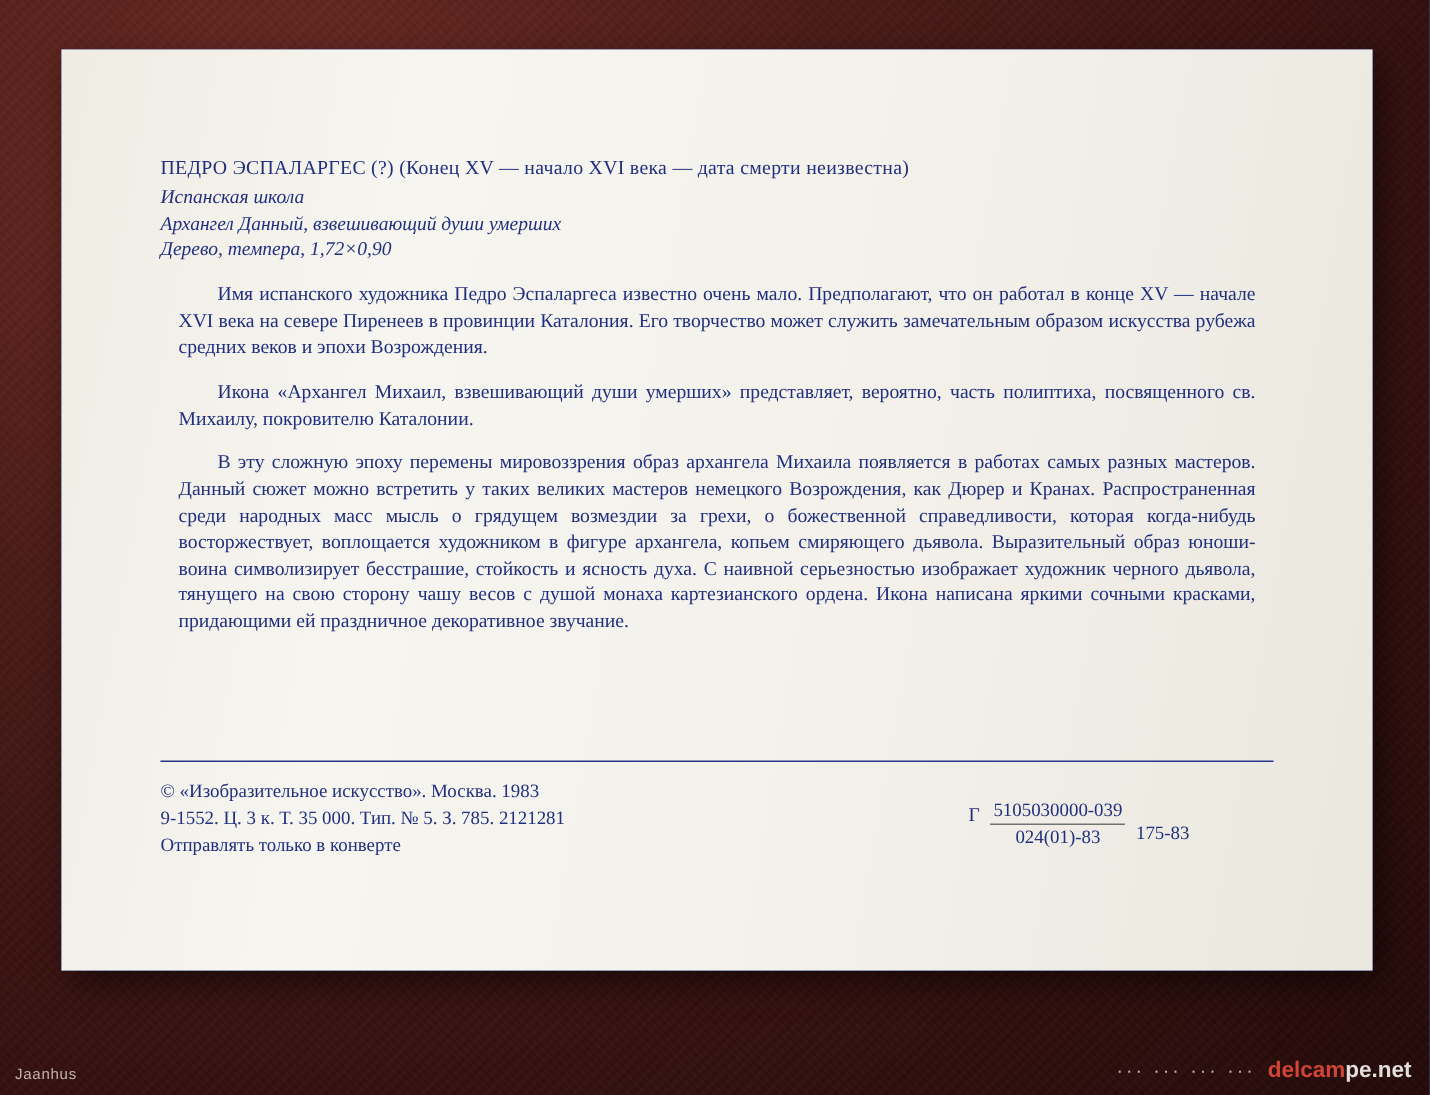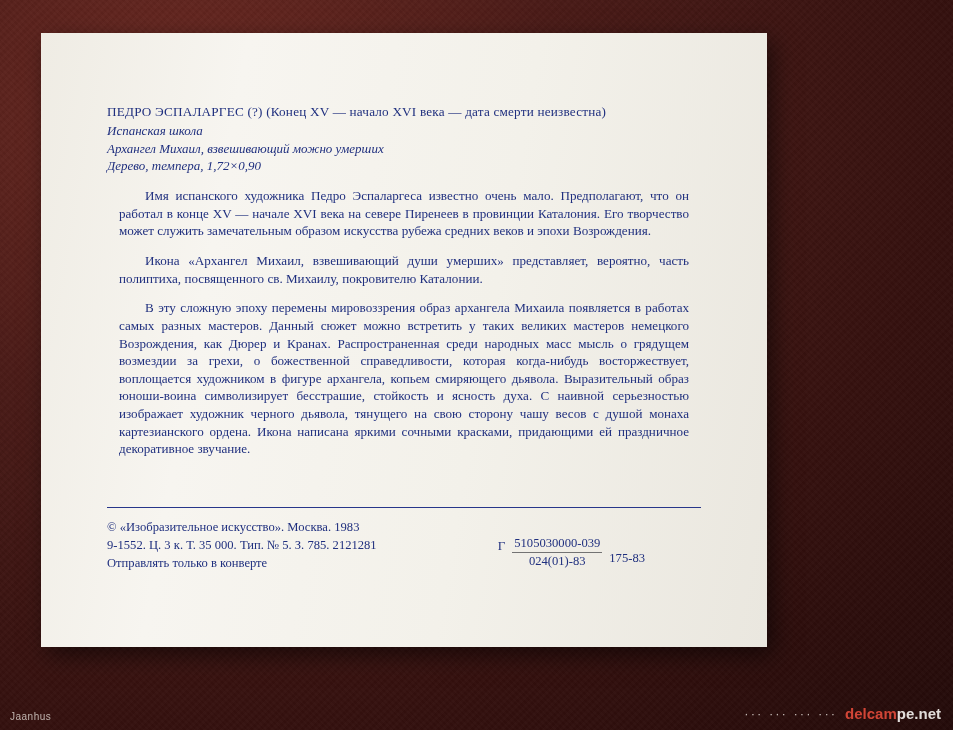--- a/index.html
+++ b/index.html
@@ -29,21 +29,21 @@
     background-image:
       repeating-linear-gradient(45deg, rgba(255,255,255,0.012) 0 2px, rgba(0,0,0,0.02) 2px 4px),
       repeating-linear-gradient(-45deg, rgba(255,255,255,0.01) 0 3px, rgba(0,0,0,0.018) 3px 6px);
     opacity: 0.9;
   }
 
   .card {
     position: absolute;
     left: 41px;
     top: 33px;
-    width: 726px;
+    width: 874px;
     height: 614px;
     background: #3b82f6;
     box-shadow: 6px 8px 22px rgba(0,0,0,0.55);
   }
   .card::before {
     content: "";
     position: absolute;
     inset: 0;
     background: linear-gradient(100deg, #efece4 0%, #f7f5f0 25%, #f3f1ea 60%, #eae7df 100%);
   }
@@ -100,21 +100,21 @@
     position: absolute;
     left: 66px;
     right: 66px;
     top: 486px;
     color: #20307f;
     font-size: 12.6px;
     line-height: 1.42;
   }
   .footer-row {
     display: flex;
-    align-items: center;
+    align-items: flex-start;
     justify-content: space-between;
   }
   .footer-left div { white-space: nowrap; }
 
   .code-box {
     display: flex;
     align-items: center;
     gap: 7px;
     margin-top: 14px;
     margin-right: 56px;
@@ -177,21 +177,21 @@
 
 <div class="backdrop"></div>
 
 <div class="card">
   <div class="card-inner">
 
     <p class="heading">ПЕДРО ЭСПАЛАРГЕС (?)  (Конец XV — начало XVI века — дата смерти неизвестна)</p>
 
     <div class="meta">
       <div>Испанская школа</div>
-      <div>Архангел Михаил, взвешивающий можно умерших</div>
+      <div>Архангел Данный, взвешивающий души умерших</div>
       <div>Дерево, темпера, 1,72×0,90</div>
     </div>
 
     <div class="body-text">
       <p>Имя испанского художника Педро Эспаларгеса известно очень мало. Предполагают, что он работал в конце XV — начале XVI века на севере Пиренеев в провинции Каталония. Его творчество может служить замечательным образом искусства рубежа средних веков и эпохи Возрождения.</p>
       <p>Икона «Архангел Михаил, взвешивающий души умерших» представляет, вероятно, часть полиптиха, посвященного св. Михаилу, покровителю Каталонии.</p>
       <p>В эту сложную эпоху перемены мировоззрения образ архангела Михаила появляется в работах самых разных мастеров. Данный сюжет можно встретить у таких великих мастеров немецкого Возрождения, как Дюрер и Кранах. Распространенная среди народных масс мысль о грядущем возмездии за грехи, о божественной справедливости, которая когда-нибудь восторжествует, воплощается художником в фигуре архангела, копьем смиряющего дьявола. Выразительный образ юноши-воина символизирует бесстрашие, стойкость и ясность духа. С наивной серьезностью изображает художник черного дьявола, тянущего на свою сторону чашу весов с душой монаха картезианского ордена. Икона написана яркими сочными красками, придающими ей праздничное декоративное звучание.</p>
     </div>
   </div>
 

